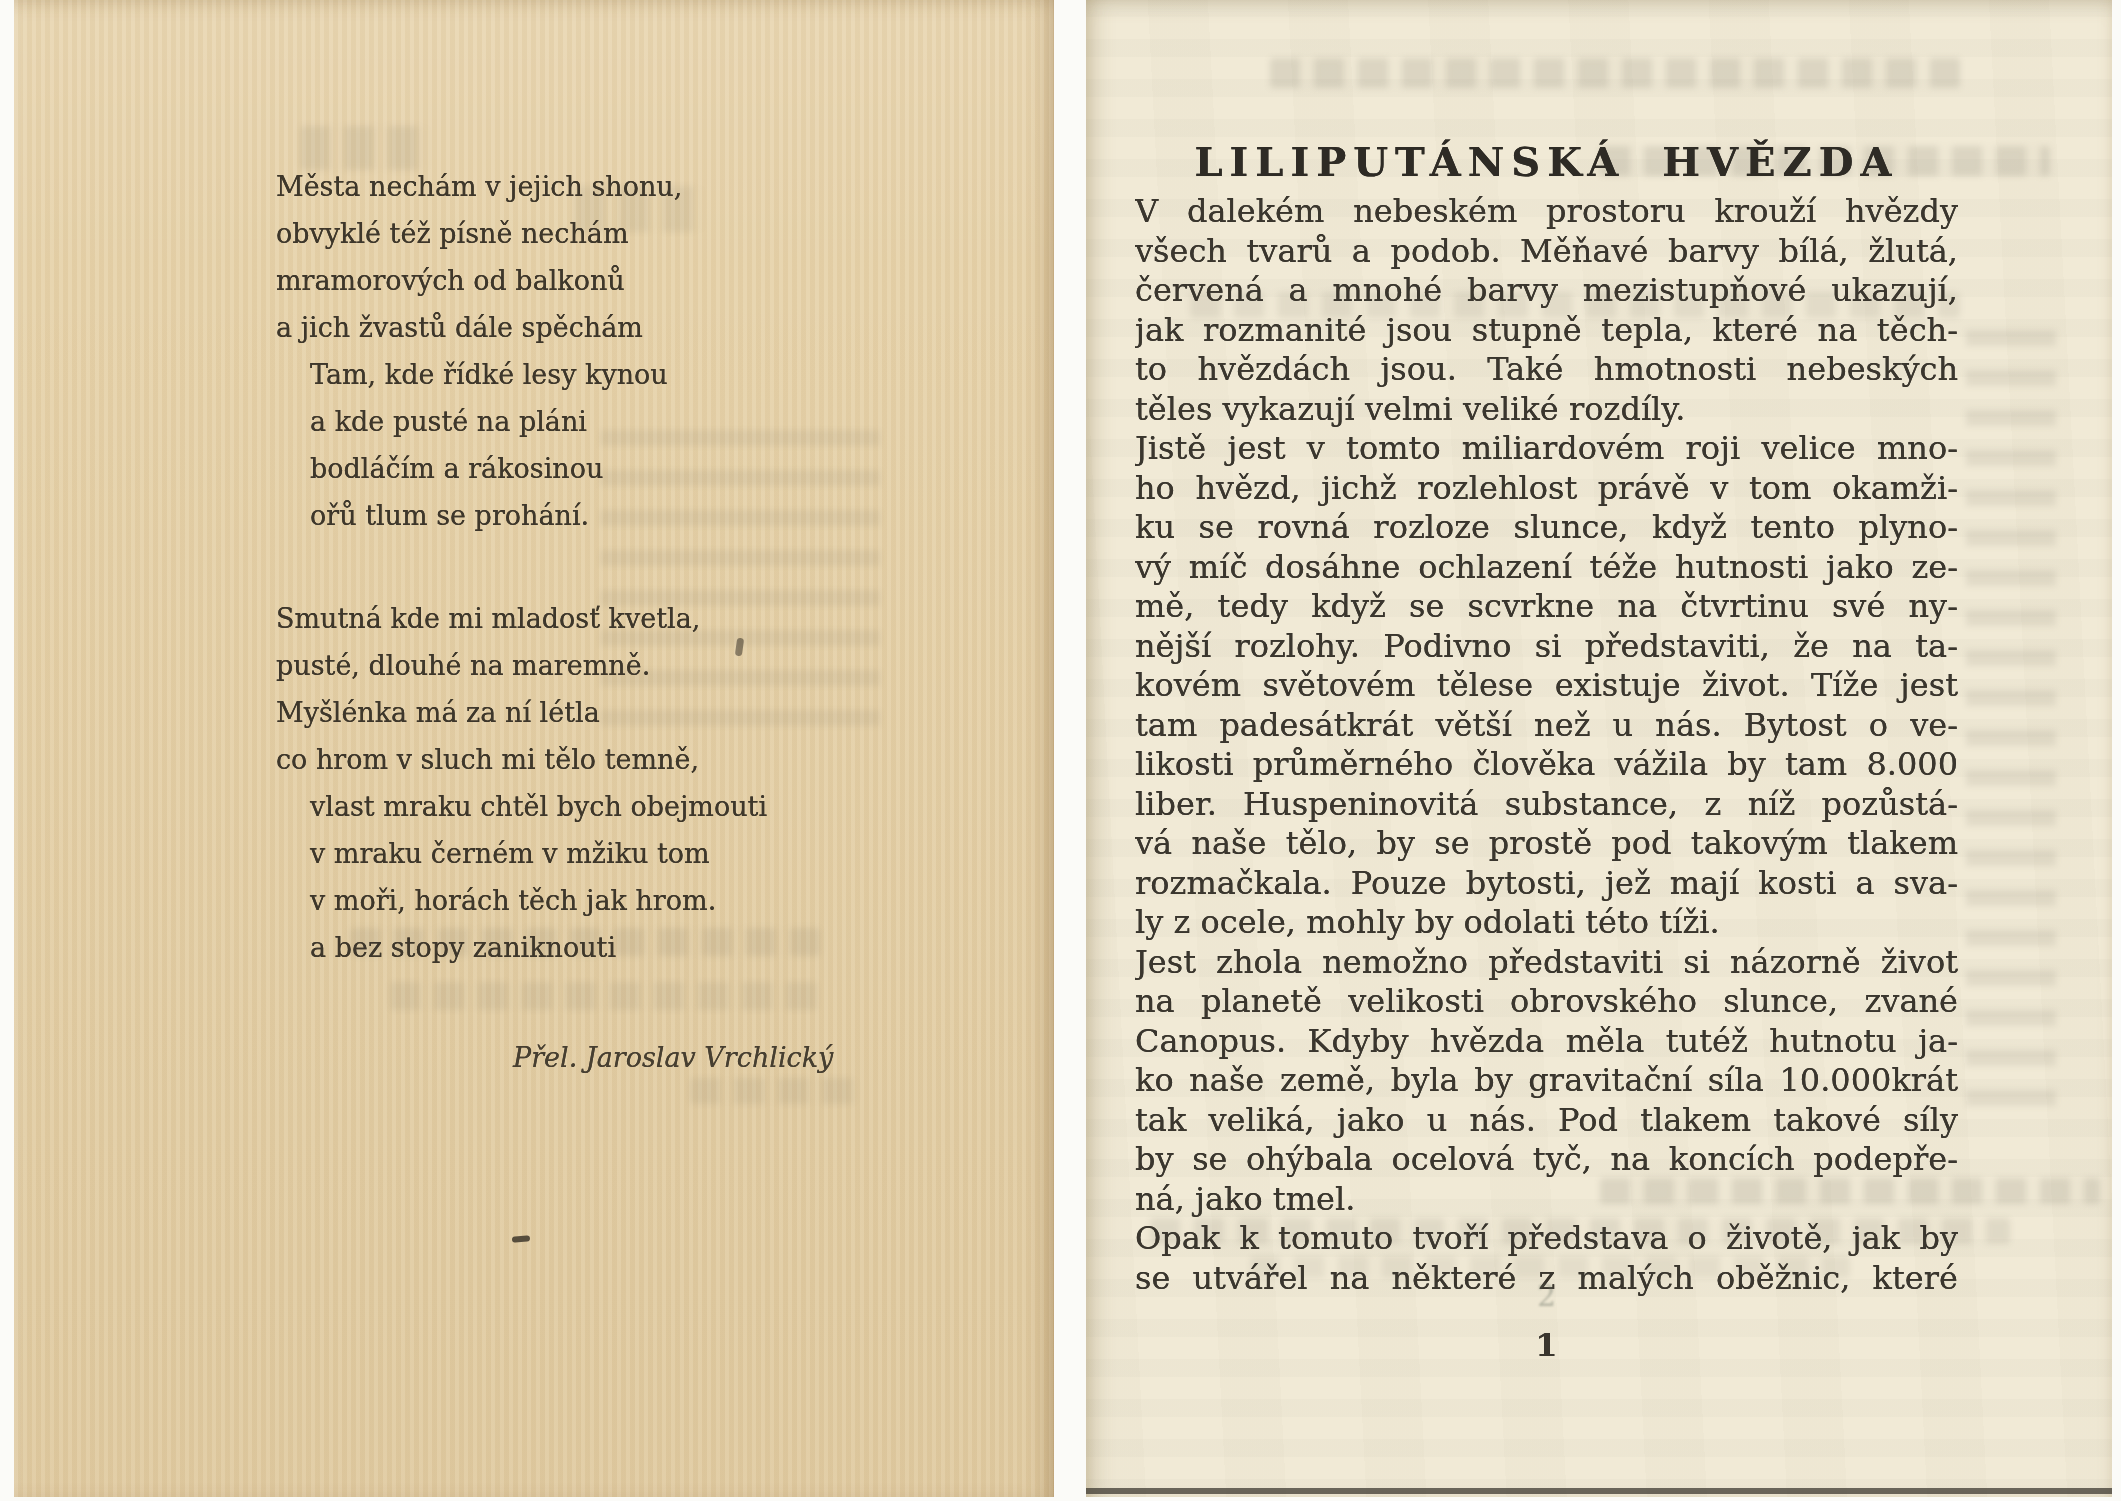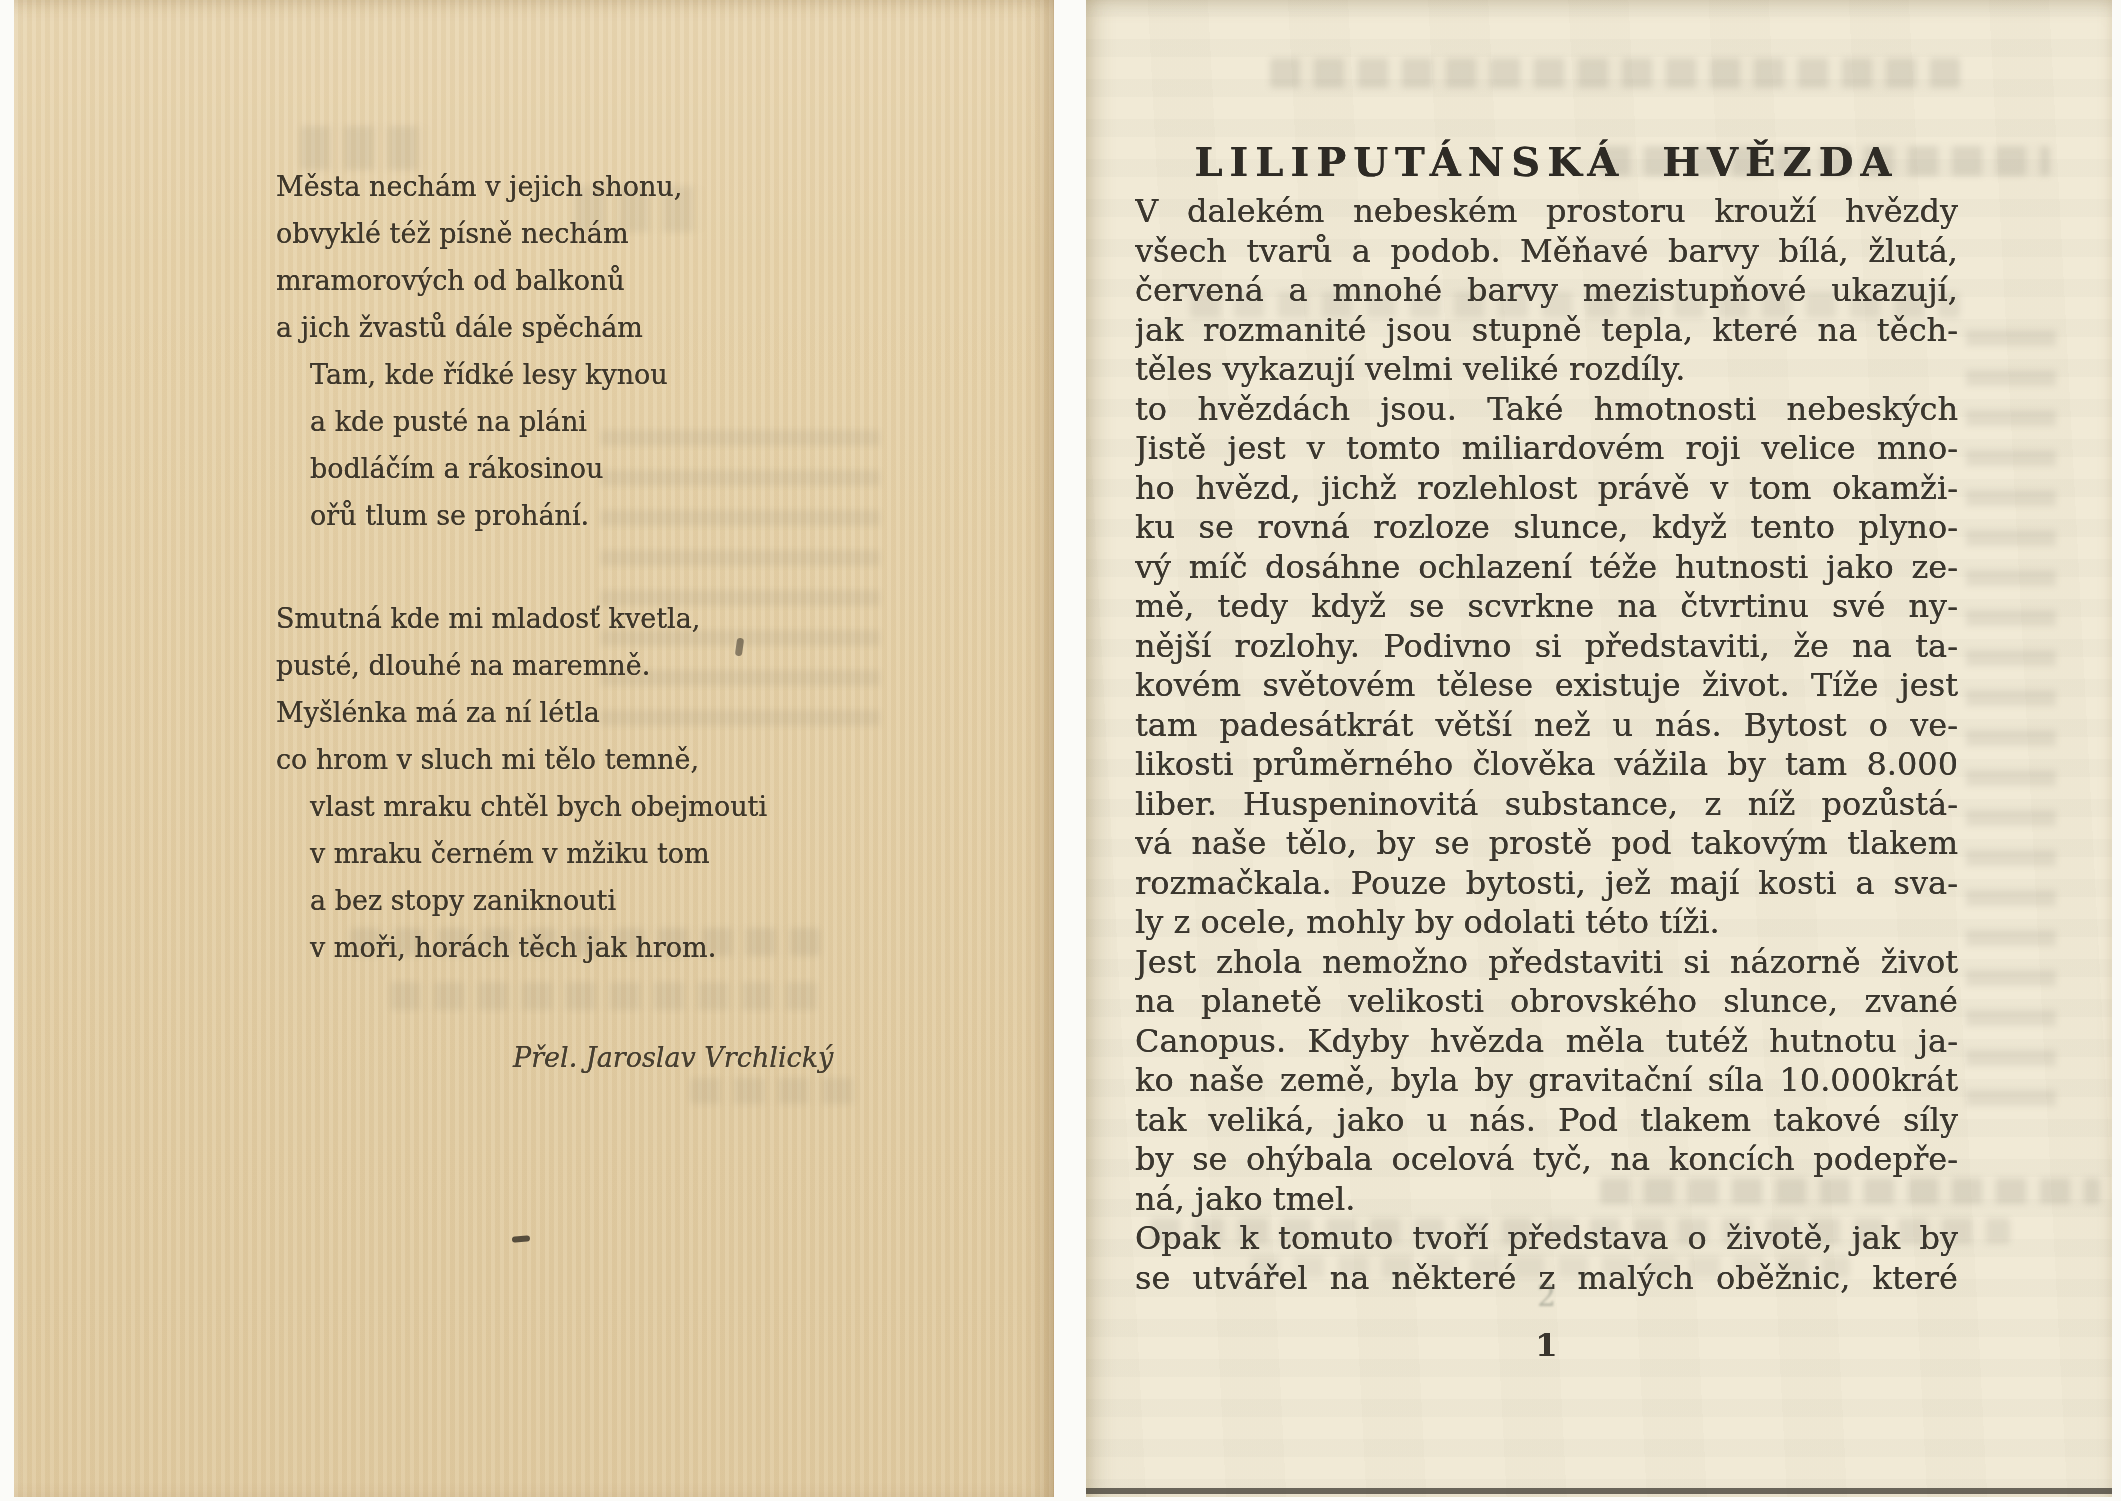--- a/index.html
+++ b/index.html
@@ -106,22 +106,22 @@
     <div class="ghost g-row o40" style="left:64px;top:1218px;width:860px;height:26px;"></div>
     <div class="ghost g-row o30" style="left:164px;top:1256px;width:600px;height:22px;"></div>
 
     <h1 class="title">LILIPUTÁNSKÁ HVĚZDA</h1>
 
     <div class="prose">
         <div class="prose-line">V dalekém nebeském prostoru krouží hvězdy</div>
         <div class="prose-line">všech tvarů a podob. Měňavé barvy bílá, žlutá,</div>
         <div class="prose-line">červená a mnohé barvy mezistupňové ukazují,</div>
         <div class="prose-line">jak rozmanité jsou stupně tepla, které na těch-</div>
+        <div class="prose-line">to hvězdách jsou. Také hmotnosti nebeských</div>
         <div class="prose-line para-end">těles vykazují velmi veliké rozdíly.</div>
-        <div class="prose-line">to hvězdách jsou. Také hmotnosti nebeských</div>
         <div class="prose-line">Jistě jest v tomto miliardovém roji velice mno-</div>
         <div class="prose-line">ho hvězd, jichž rozlehlost právě v tom okamži-</div>
         <div class="prose-line">ku se rovná rozloze slunce, když tento plyno-</div>
         <div class="prose-line">vý míč dosáhne ochlazení téže hutnosti jako ze-</div>
         <div class="prose-line">mě, tedy když se scvrkne na čtvrtinu své ny-</div>
         <div class="prose-line">nější rozlohy. Podivno si představiti, že na ta-</div>
         <div class="prose-line">kovém světovém tělese existuje život. Tíže jest</div>
         <div class="prose-line">tam padesátkrát větší než u nás. Bytost o ve-</div>
         <div class="prose-line">likosti průměrného člověka vážila by tam 8.000</div>
         <div class="prose-line">liber. Huspeninovitá substance, z níž pozůstá-</div>
@@ -151,22 +151,22 @@
       <div class="poem-line indent">Tam, kde řídké lesy kynou</div>
       <div class="poem-line indent">a kde pusté na pláni</div>
       <div class="poem-line indent">bodláčím a rákosinou</div>
       <div class="poem-line indent">ořů tlum se prohání.</div>
       <div class="poem-line gap-before">Smutná kde mi mladosť kvetla,</div>
       <div class="poem-line">pusté, dlouhé na maremně.</div>
       <div class="poem-line">Myšlénka má za ní létla</div>
       <div class="poem-line">co hrom v sluch mi tělo temně,</div>
       <div class="poem-line indent">vlast mraku chtěl bych obejmouti</div>
       <div class="poem-line indent">v mraku černém v mžiku tom</div>
+      <div class="poem-line indent">v moři, horách těch jak hrom.</div>
       <div class="poem-line indent">a bez stopy zaniknouti</div>
-      <div class="poem-line indent">v moři, horách těch jak hrom.</div>
     </div>
   <div class="attribution">Přel. Jaroslav Vrchlický</div>
 
   <div class="dash"></div>
   <div class="apos"></div>
   <div class="bottom-line"></div>
 
 </div>
 
 </body></html>

